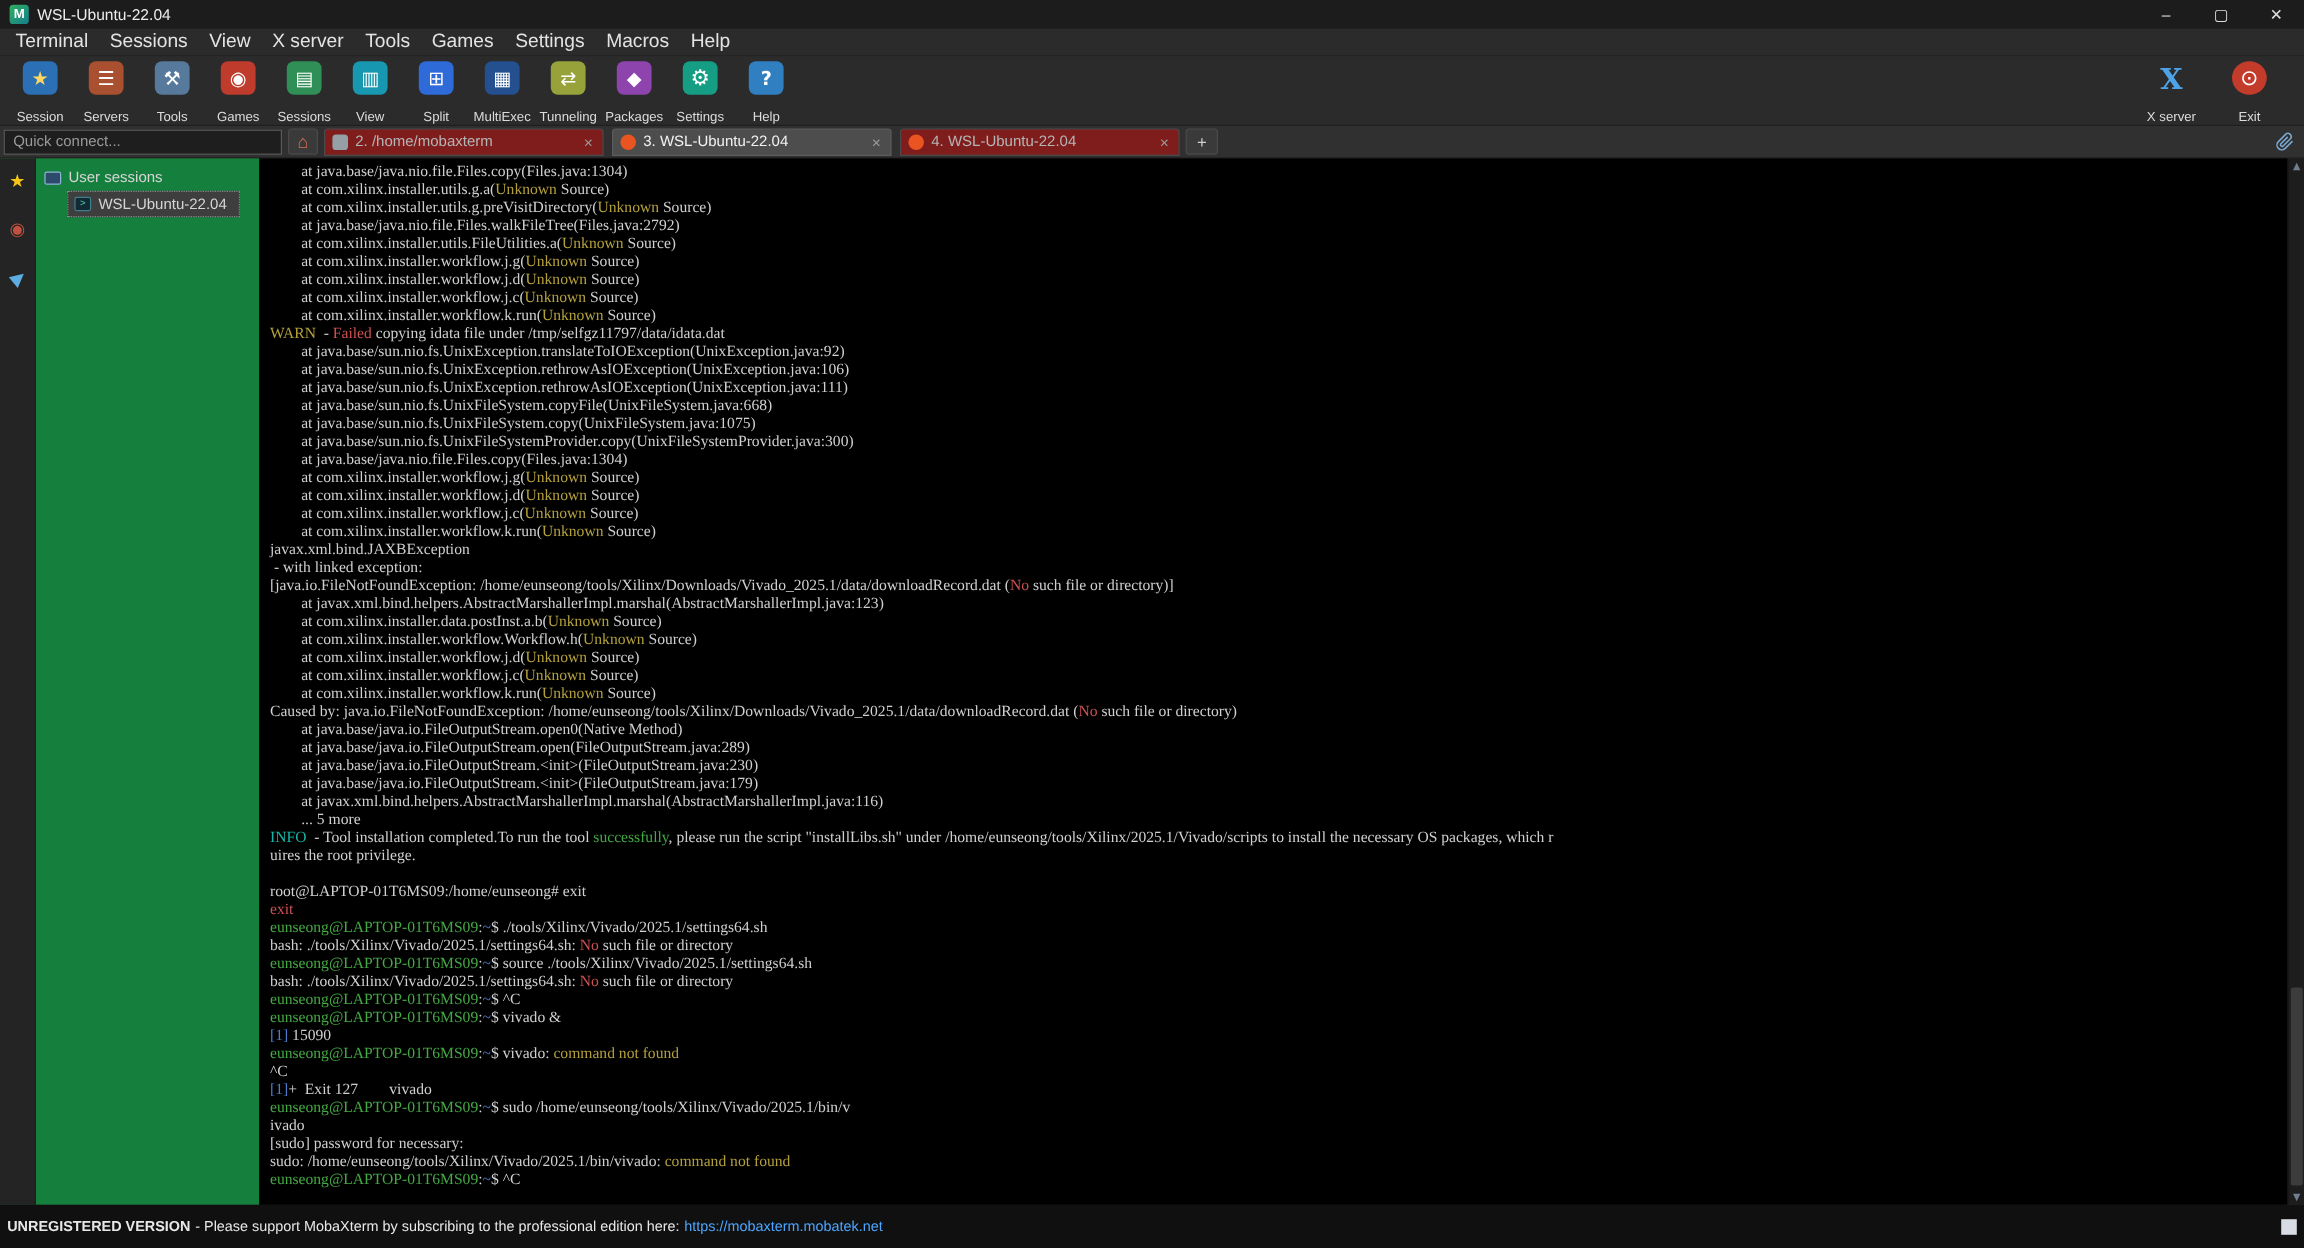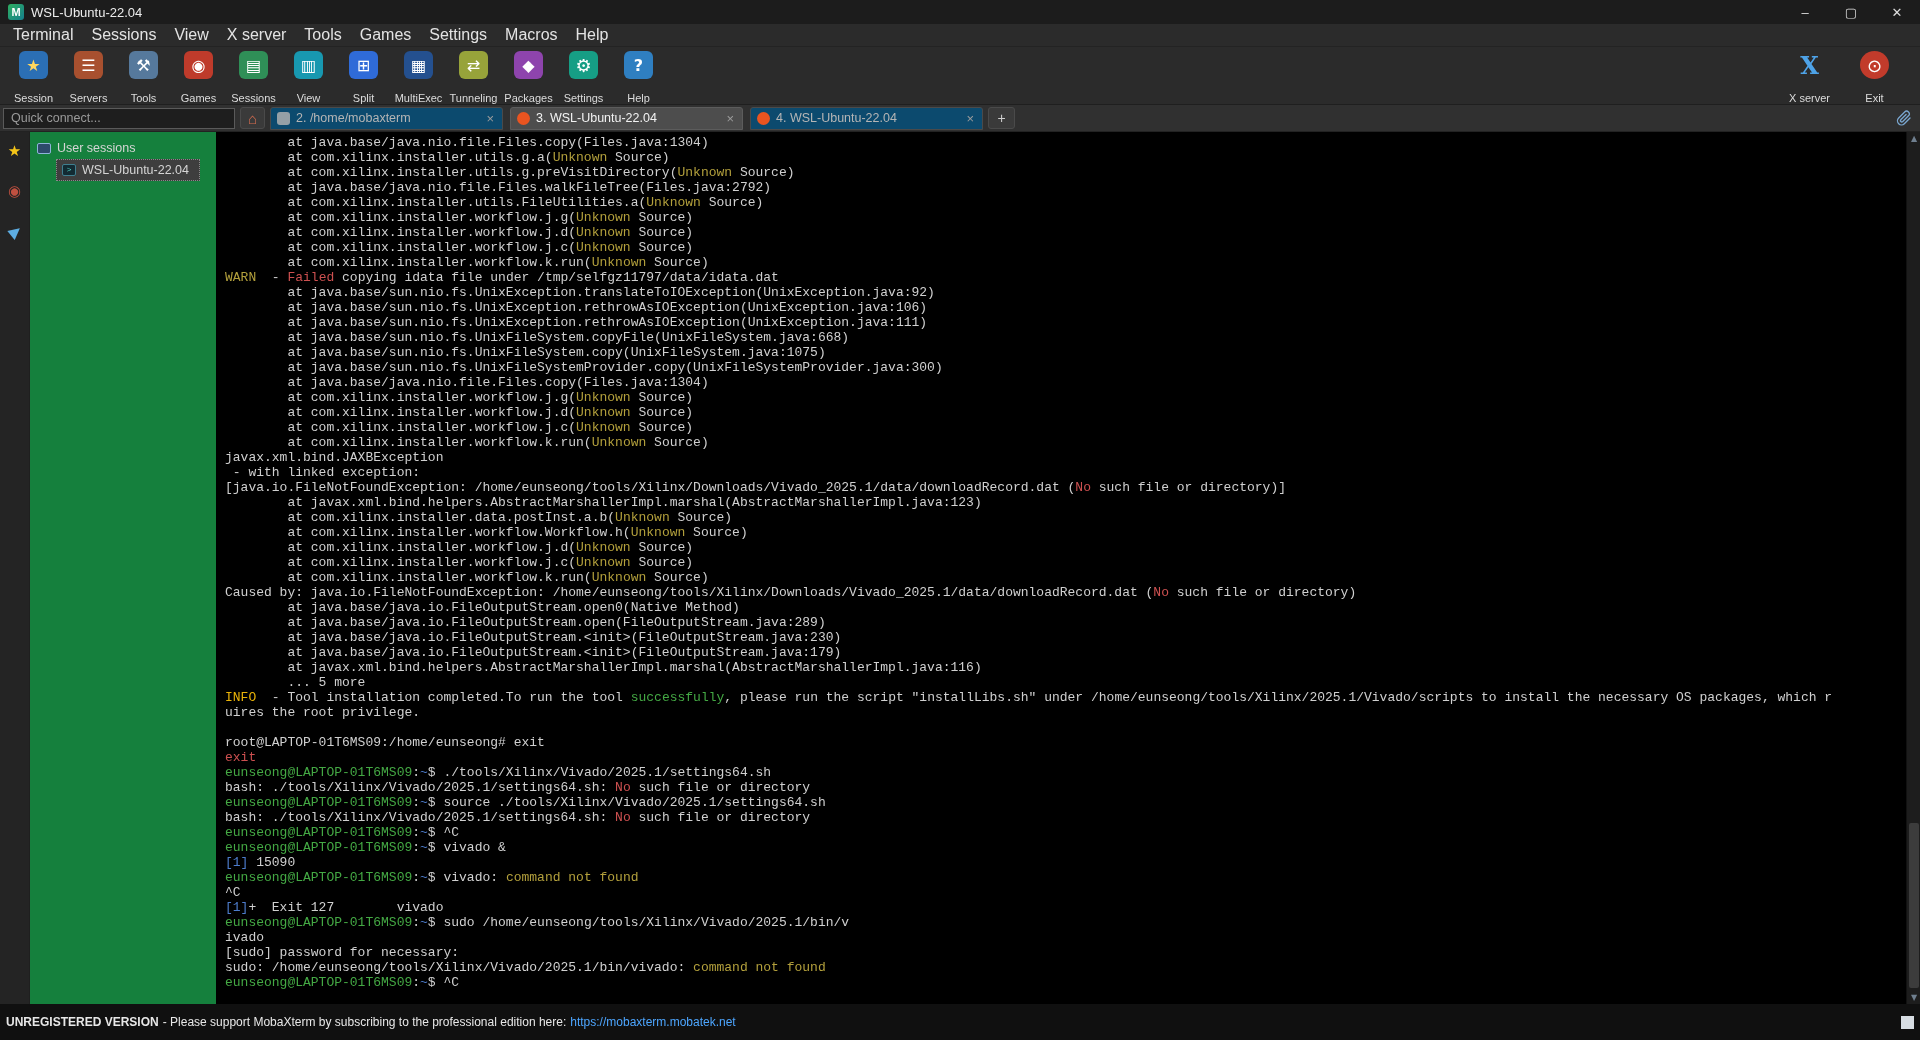--- a/index.html
+++ b/index.html
@@ -42,21 +42,21 @@
   .xserver-icon{background:transparent}.xserver-icon::before{content:"X";color:#4ea3e8;font-weight:bold;font-size:24px;font-family:"DejaVu Serif",serif}
   .exit-icon{background:#c23b2b;border-radius:50%}.exit-icon::before{content:"⊙";font-size:18px}
 
   
   .tabrow{height:27px;background:#303030;display:flex;align-items:center;padding:2px 6px 2px 3px;gap:5px;border-bottom:1px solid #222}
   .quick-connect{width:232px;height:21px;background:#1e1e1e;border:1px solid #5a5a5a;color:#b5b5b5;font-size:12.5px;
     padding:0 7px;font-family:"Liberation Sans",sans-serif;outline:none}
   .quick-connect::placeholder{color:#9a9a9a}
   .home-btn{width:25px;height:22px;background:#3a3a3a;border:1px solid #4a4a4a;border-radius:3px;color:#d96d4f;
     font-size:15px;display:flex;align-items:center;justify-content:center}
-  .tab{width:233px;height:23px;display:flex;align-items:center;gap:6px;padding:0 6px;background:#0c4a6e;
+  .tab{width:233px;height:23px;display:flex;align-items:center;gap:6px;padding:0 6px;background:#7f1d1d;
     border:1px solid #4a4a4a;border-radius:3px 3px 0 0;color:#b5b5b5;font-size:12.5px;cursor:default}
   .tab.active{background:#4d4d4d;color:#f2f2f2;border-color:#5c5c5c}
   .tab-icon{width:13px;height:13px;border-radius:3px;flex:0 0 auto}
   .ti-local-terminal-icon{background:#95a0a6}
   .ti-wsl-ubuntu-icon{background:#e95420;border-radius:50%}
   .tab-label{flex:1;overflow:hidden;white-space:nowrap;text-overflow:ellipsis;text-align:left}
   .tab-close{color:#9c9c9c;font-size:13px;padding:0 2px}
   .plus-btn{width:27px;height:22px;background:#3a3a3a;border:1px solid #4a4a4a;border-radius:3px;color:#cfcfcf;
     font-size:14px;display:flex;align-items:center;justify-content:center}
   .tab-spacer{flex:1}
@@ -74,27 +74,27 @@
   .tree-row{display:flex;align-items:center;gap:6px;height:22px;padding-left:7px;color:#d5d5d5;font-size:12.5px;width:max-content}
   .mini-monitor{width:14px;height:11px;background:#2d4a6b;border:1px solid #8fb3d9;border-radius:2px;flex:0 0 auto}
   .mini-term{width:14px;height:12px;background:#122b33;border:1px solid #3f7f8f;border-radius:2px;flex:0 0 auto;
     color:#4fd0c0;font-size:8px;line-height:10px;text-align:center}
   .mini-term::before{content:">"}
   .tree-row.child{margin-left:26px;padding:0 10px 0 5px}
   .tree-row.selected{background:#3e3e3e;border:1px dotted #8a8a8a}
 
   
   .terminal{flex:1;background:#000;padding:3px 0 0 9px;overflow:hidden;min-width:0}
-  .tline{white-space:pre;font-family:Liberation Mono, monospace;font-size:13px;line-height:15px;color:#d0d0d0;height:15px}
+  .tline{white-space:pre;font-family:Liberation Serif, serif;font-size:13px;line-height:15px;color:#d0d0d0;height:15px}
   .c-d{color:#d0d0d0}
   .c-y{color:#b3a03c}
   .c-r{color:#cd5050}
   .c-g{color:#44a944}
   .c-b{color:#4d7ccc}
-  .c-c{color:#eab308}
+  .c-c{color:#14b8a6}
   .c-cur{background:#8fb0c8;color:#8fb0c8}
 
   
   .scrollbar{width:14px;background:#1d1d1d;position:relative;flex:0 0 auto;border-left:1px solid #111}
   .sb-arrow{position:absolute;left:0;width:14px;text-align:center;color:#6f7f8f;font-size:8px;font-family:"DejaVu Sans",sans-serif}
   .sb-up{top:2px}
   .sb-down{bottom:2px}
   .sb-thumb{position:absolute;bottom:16px;left:2px;width:10px;height:165px;background:#3c3c3c;border-radius:2px}
 
   

